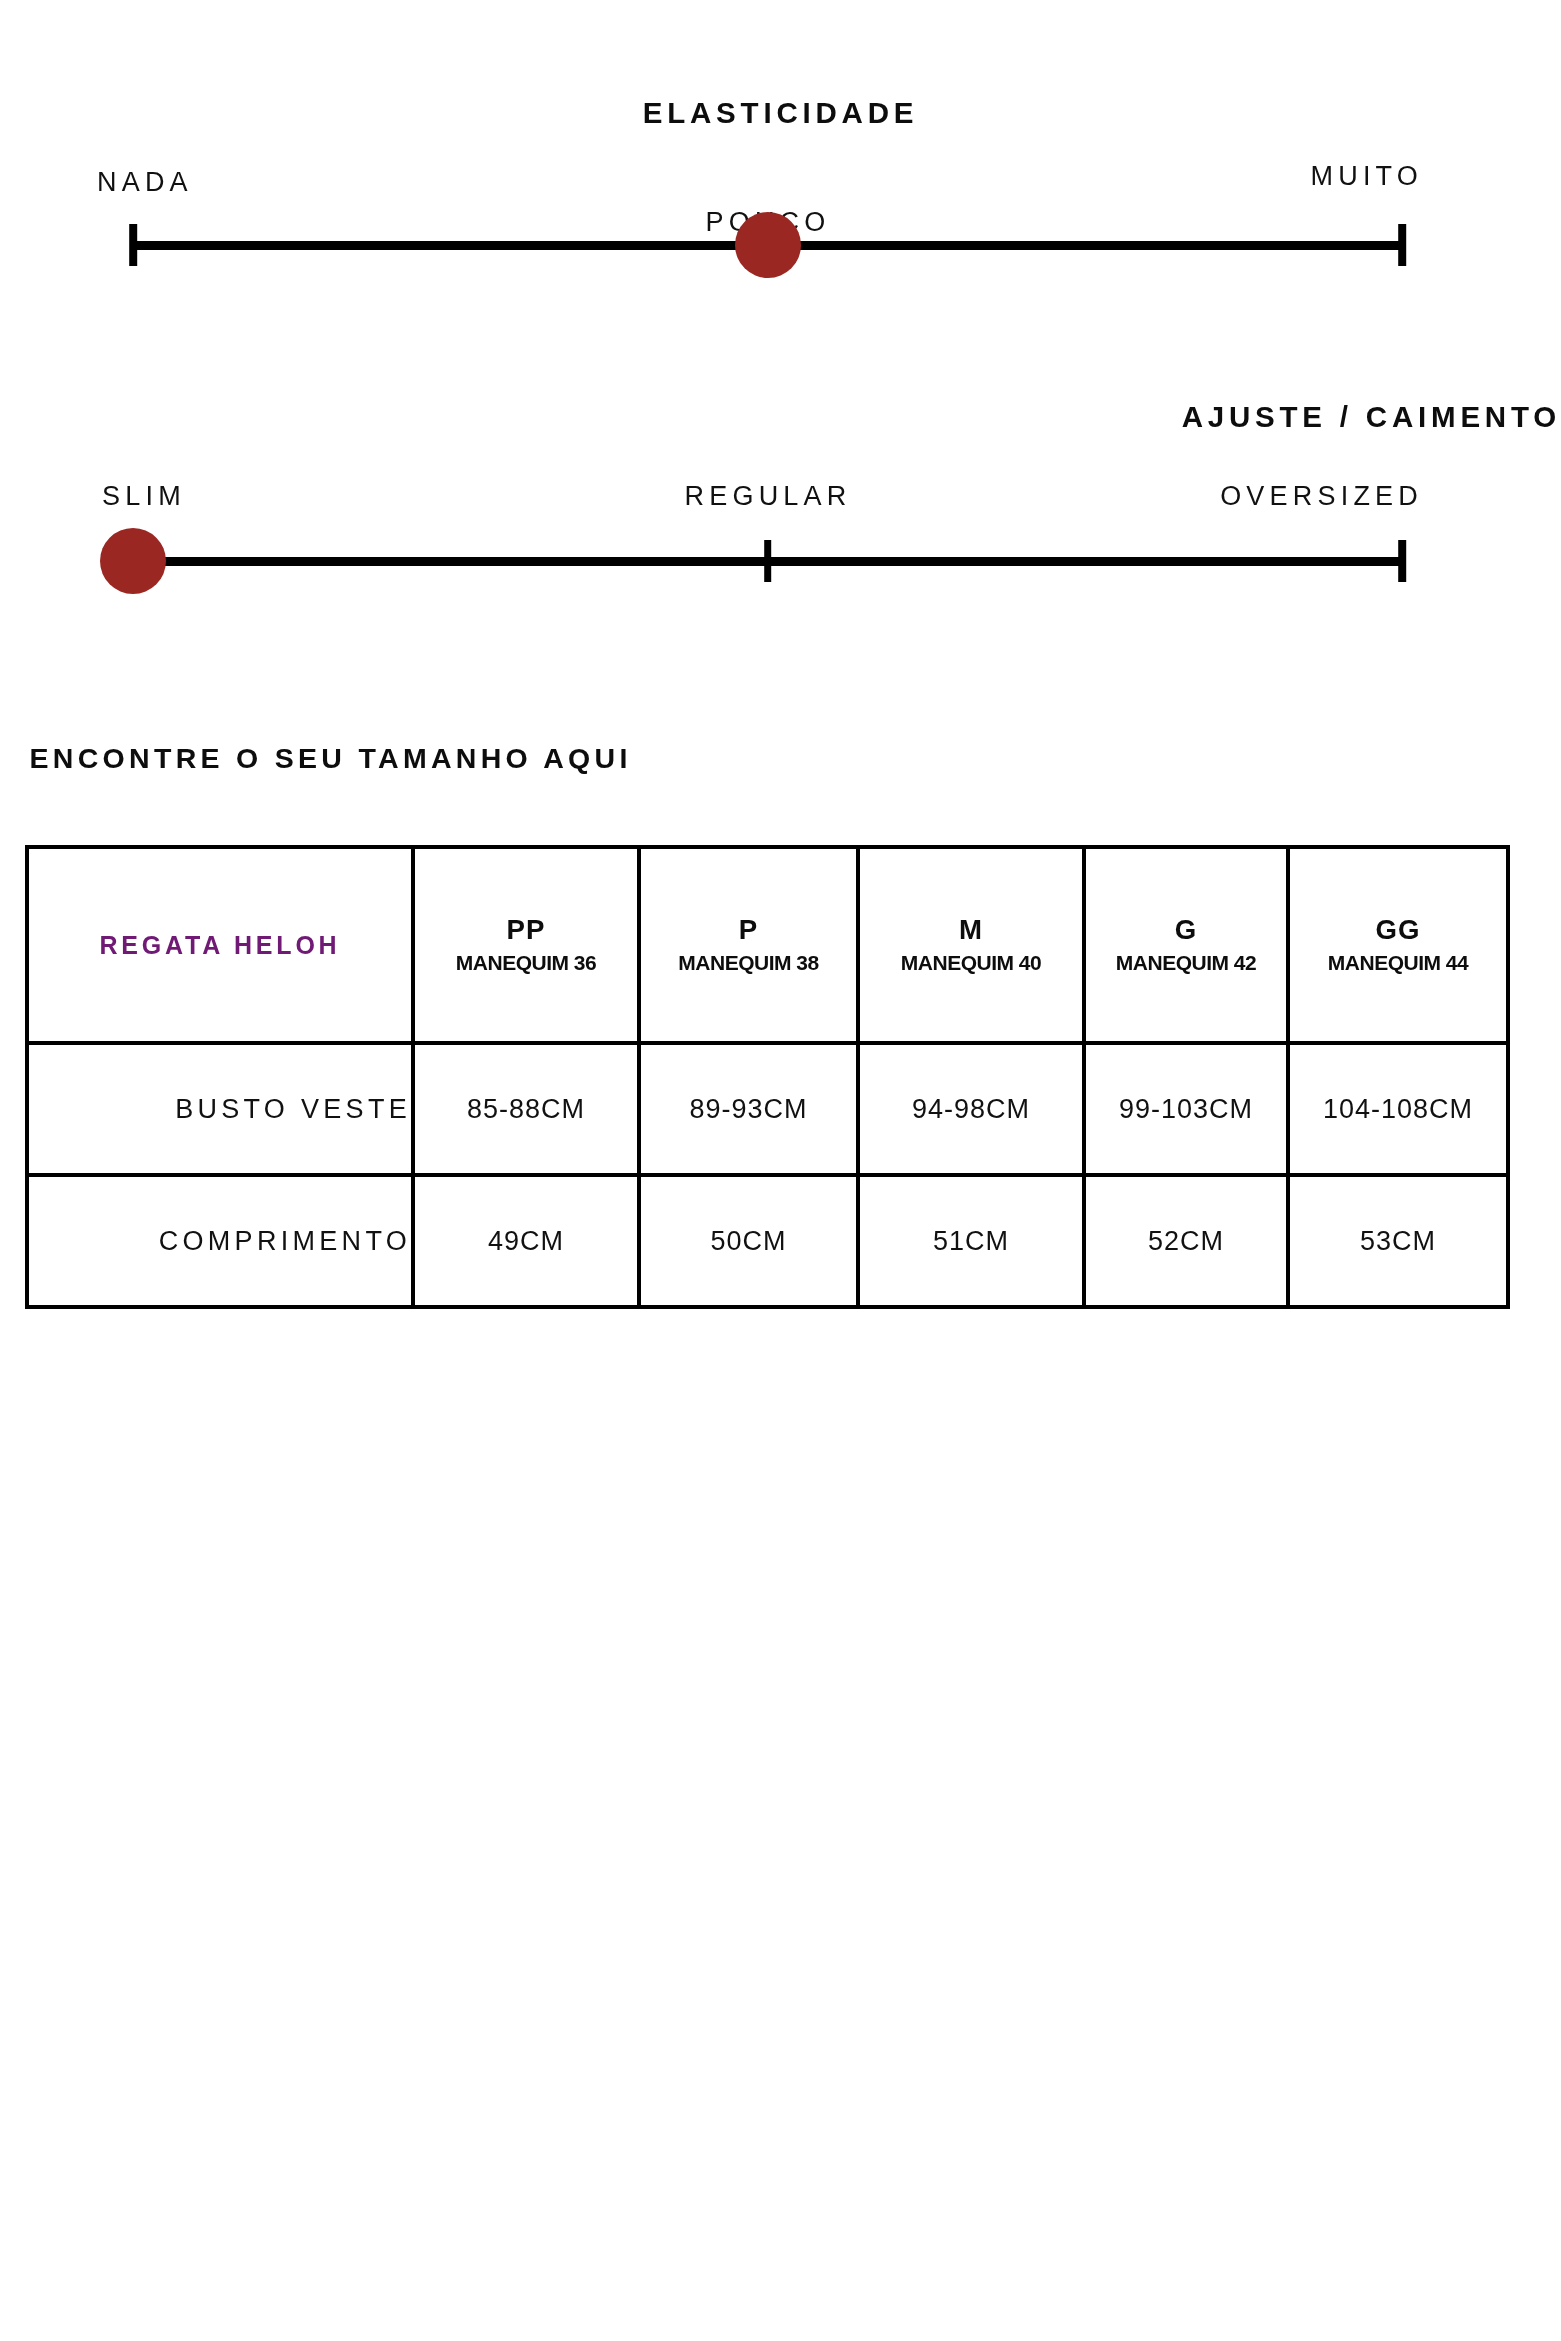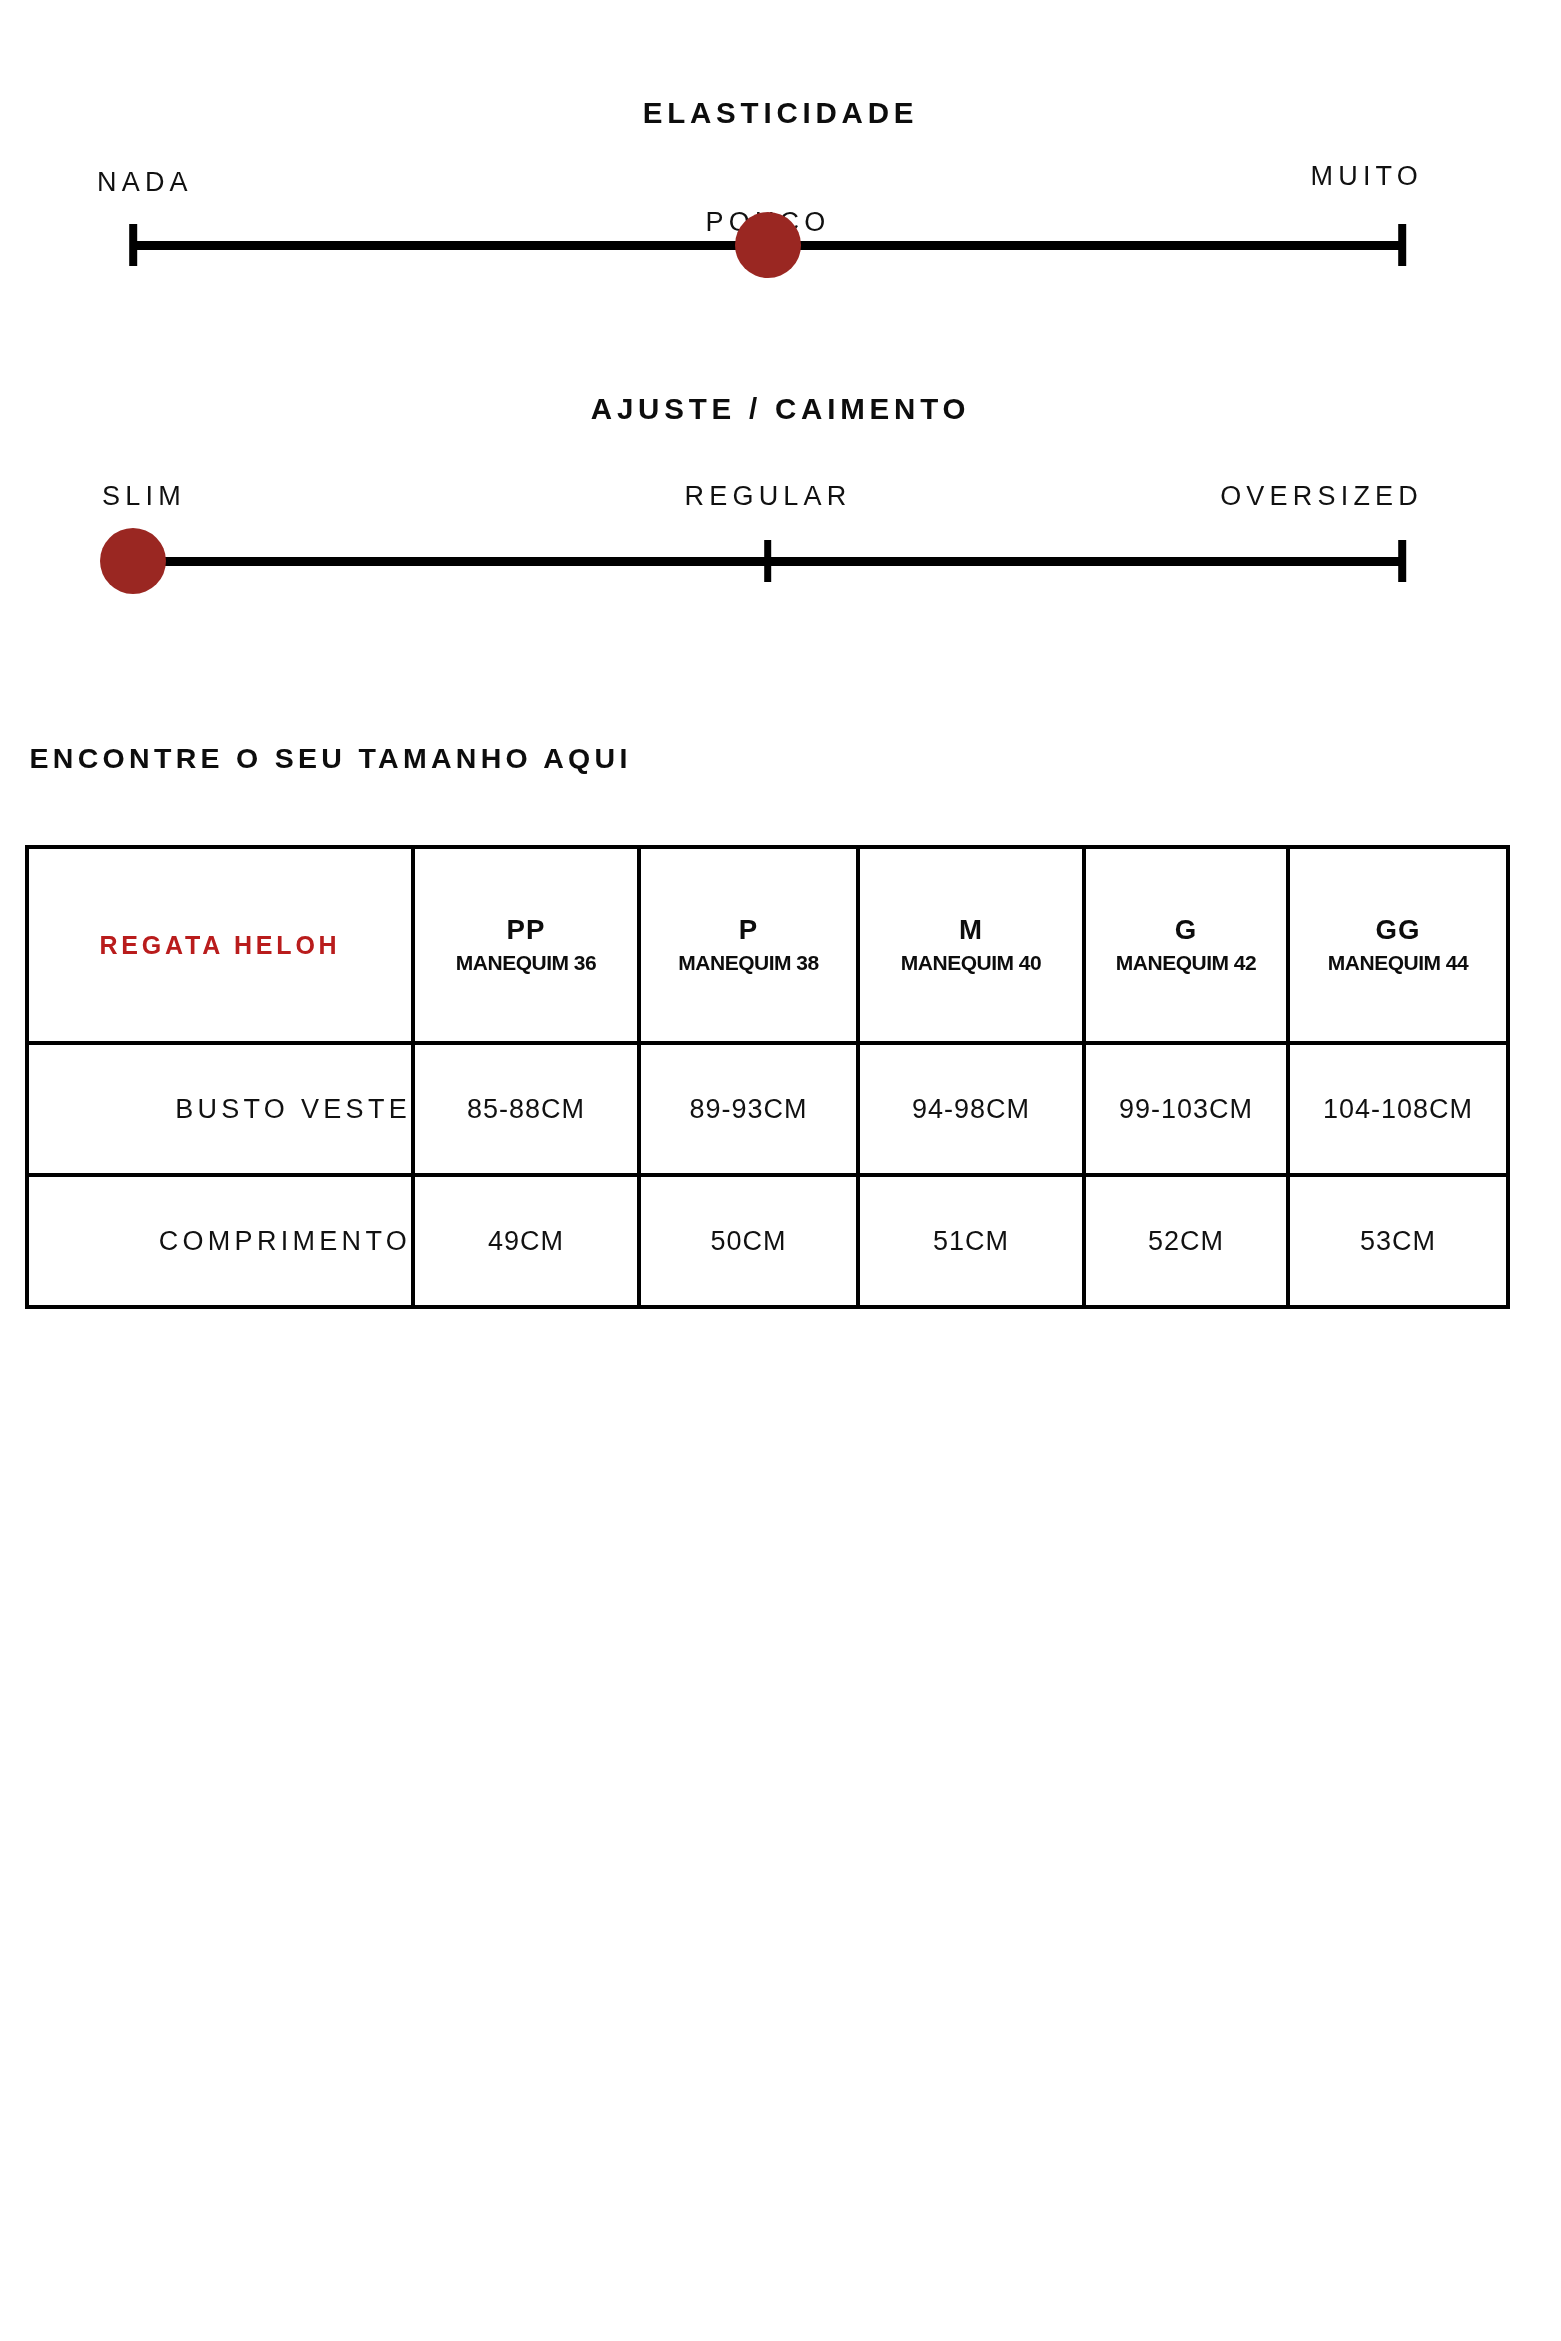--- a/index.html
+++ b/index.html
@@ -58,21 +58,21 @@
   .size-table td {
     border:4.3px solid #000;
     text-align:center; vertical-align:middle;
     padding:0;
     background:#fff;
   }
   .size-table tr.header-row td { height:192px; }
   .size-table tr.data-row td { height:128px; }
   .corner-label {
     font-size:25px; font-weight:800; letter-spacing:3.8px;
-    color:#b91c1c; white-space:nowrap;
+    color:#701a75; white-space:nowrap;
   }
   .size-letter {
     font-size:27.6px; font-weight:800; letter-spacing:1px;
     color:#0d0d0d; line-height:1.1;
   }
   .mannequin-label {
     font-size:21px; font-weight:700; letter-spacing:-0.5px;
     color:#0d0d0d; line-height:1.2; margin-top:4.8px;
     white-space:nowrap;
   }
@@ -96,21 +96,21 @@
     <div class="slider-label label-center" style="left:768px; top:167px;margin-top:40px;">POUCO</div>
     <div class="slider-label" style="right:138px; top:161px;">MUITO</div>
     <div class="track" style="top:241px;">
       <div class="dot" style="left: 50%; background: rgb(154, 39, 34);"></div>
     <div class="tick" style="left: 0%;"></div>
         <div class="tick" style="left: 100%;"></div>
       </div>
   </div>
 
   <div>
-    <div class="slider-title" style="top:392px;">AJUSTE / CAIMENTO</div>
+    <div class="slider-title" style="top:400px;text-align:right;">AJUSTE / CAIMENTO</div>
     <div class="slider-label" style="left:102px; top:481px;">SLIM</div>
     <div class="slider-label label-center" style="left:768px; top:481px;">REGULAR</div>
     <div class="slider-label" style="right:138px; top:481px;">OVERSIZED</div>
     <div class="track" style="top:557px;">
       <div class="dot" style="left: 0%; background: rgb(154, 39, 34);"></div>
     <div class="tick" style="left: 50%;"></div>
         <div class="tick" style="left: 100%;"></div>
       </div>
   </div>
 

